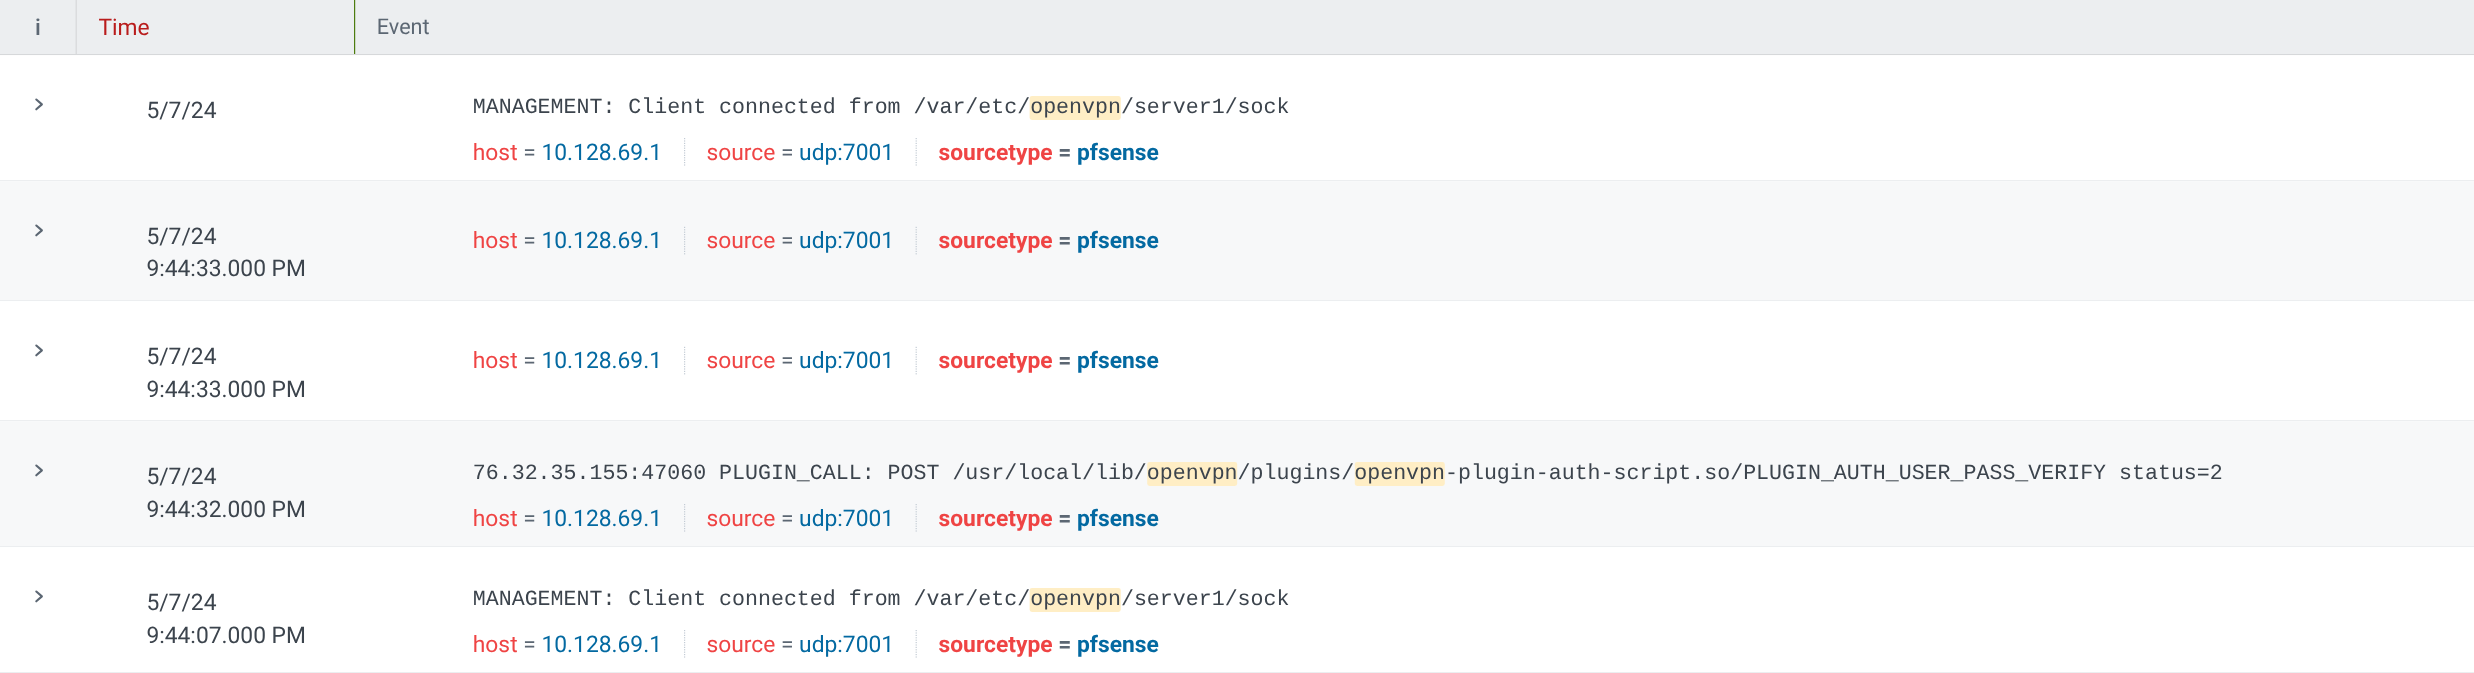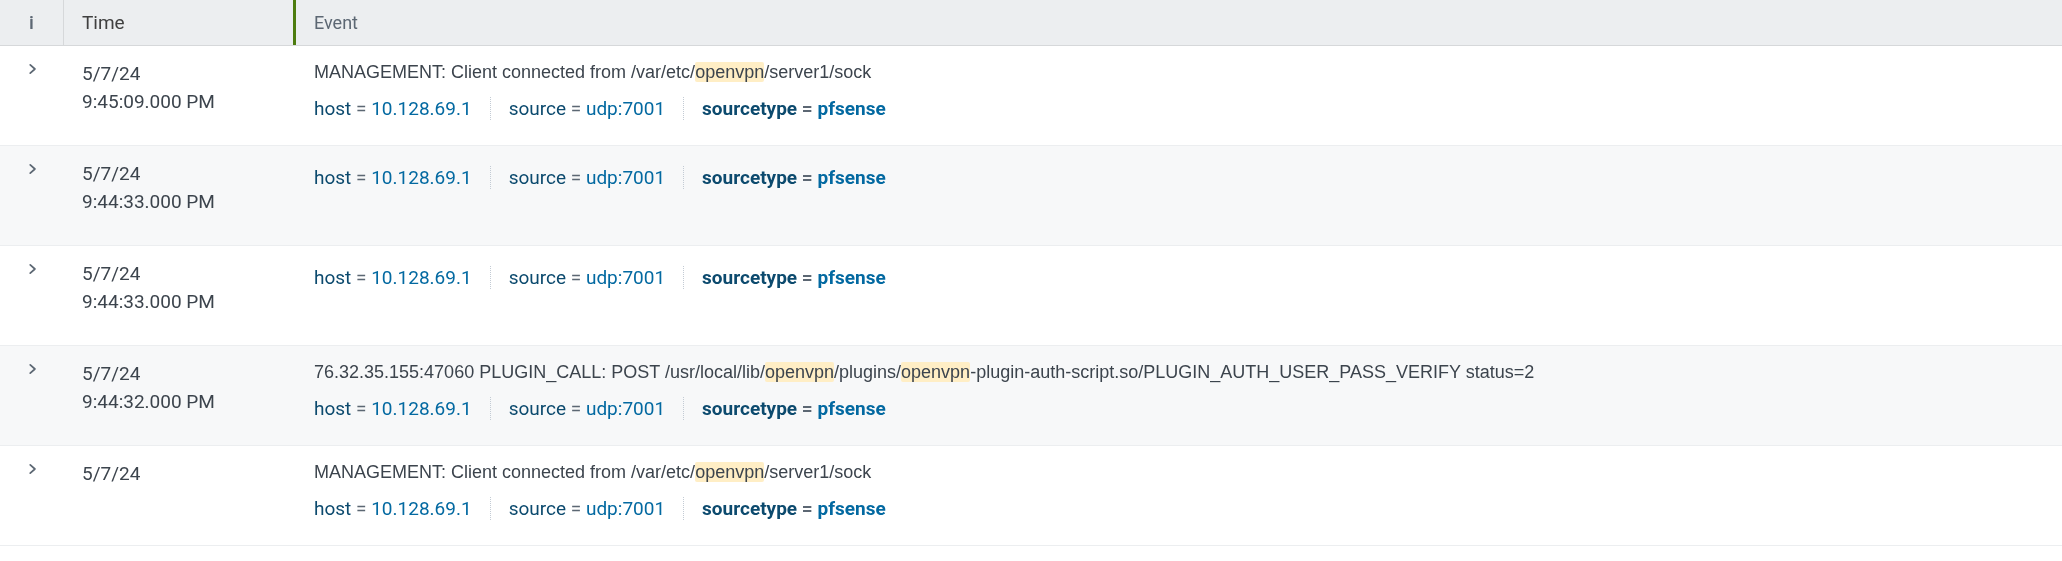--- a/index.html
+++ b/index.html
@@ -27,43 +27,44 @@
       font-weight: 500;
       border-right: 1px solid #d6d8da;
       height: 100%;
       display: flex;
       align-items: center;
       justify-content: center;
     }
     .col-time-header {
       width: 232px;
       flex: 0 0 232px;
-      color: #404040;
-      font-size: 19px;
-      padding-left: 18px;
-      border-right: 3px solid #4d7c0f;
+      color: #b91c1c;
+      font-size: 19px;
+      padding-left: 18px;
+      border-right: 1px solid #4d7c0f;
       height: 100%;
       display: flex;
       align-items: center;
     }
     .col-event-header {
       flex: 1;
       color: #5c6773;
       font-size: 18px;
       padding-left: 18px;
       height: 100%;
       display: flex;
       align-items: center;
     }
     .event-row {
       display: flex;
       border-bottom: 1px solid #eceef0;
       min-height: 100px;
-      padding-top: 10px;
+      padding-top: 28px;
       padding-bottom: 12px;
+      gap: 40px;
     }
     .event-row.odd { background: #fff; }
     .event-row.even { background: #f7f8f9; }
     .expand-cell {
       width: 64px;
       flex: 0 0 64px;
       display: flex;
       justify-content: center;
       padding-top: 6px;
     }
@@ -80,21 +81,21 @@
       color: #3c444d;
       font-size: 19px;
       line-height: 1.45;
     }
     .event-cell {
       flex: 1;
       padding-left: 18px;
       padding-right: 18px;
     }
     .raw-event {
-      font-family: Liberation Sans, sans-serif;
+      font-family: Liberation Mono, monospace;
       font-size: 18px;
       color: #3c444d;
       white-space: pre-wrap;
       word-break: break-all;
       line-height: 1.55;
       padding-top: 3px;
     }
     .highlight {
       background: #ffeec5;
       border-radius: 2px;
@@ -107,21 +108,21 @@
       align-items: center;
     }
     .meta-item {
       color: #5c6773;
       padding-right: 18px;
       border-right: 1px dotted #c3cbd4;
       margin-right: 18px;
       white-space: nowrap;
     }
     .meta-item:last-child { border-right: none; margin-right: 0; padding-right: 0; font-weight: bold; }
-    .meta-key { color: #0c4a6e; text-align: center; }
+    .meta-key { color: #ef4444; text-align: center; }
     .meta-val { color: #0369a1; }
   </style>
 </head>
 <body>
 
 <div class="table">
   <div class="header-row">
     <div class="col-i">i</div>
     <div class="col-time-header">Time</div>
     <div class="col-event-header">Event</div>
@@ -130,21 +131,20 @@
       <div class="event-row odd">
         <div class="expand-cell">
           <span class="expand-icon">
             <svg viewBox="0 0 24 24" fill="none" stroke="currentColor" stroke-width="3" stroke-linecap="round" stroke-linejoin="round">
               <polyline points="9 5 17 12 9 19"></polyline>
             </svg>
           </span>
         </div>
         <div class="time-cell">
           <div>5/7/24</div>
-          <div>9:45:09.000 PM</div>
         </div>
         <div class="event-cell">
           <div class="raw-event">MANAGEMENT: Client connected from /var/etc/<span class="highlight">openvpn</span>/server1/sock</div>
           <div class="meta-row">
             <span class="meta-item"><span class="meta-key">host</span> = <span class="meta-val">10.128.69.1</span></span>
             <span class="meta-item"><span class="meta-key">source</span> = <span class="meta-val">udp:7001</span></span>
             <span class="meta-item"><span class="meta-key">sourcetype</span> = <span class="meta-val">pfsense</span></span>
           </div>
         </div>
       </div>
@@ -212,20 +212,21 @@
       <div class="event-row odd">
         <div class="expand-cell">
           <span class="expand-icon">
             <svg viewBox="0 0 24 24" fill="none" stroke="currentColor" stroke-width="3" stroke-linecap="round" stroke-linejoin="round">
               <polyline points="9 5 17 12 9 19"></polyline>
             </svg>
           </span>
         </div>
         <div class="time-cell">
           <div>5/7/24</div>
+          <div>9:44:07.000 PM</div>
         </div>
         <div class="event-cell">
           <div class="raw-event">MANAGEMENT: Client connected from /var/etc/<span class="highlight">openvpn</span>/server1/sock</div>
           <div class="meta-row">
             <span class="meta-item"><span class="meta-key">host</span> = <span class="meta-val">10.128.69.1</span></span>
             <span class="meta-item"><span class="meta-key">source</span> = <span class="meta-val">udp:7001</span></span>
             <span class="meta-item"><span class="meta-key">sourcetype</span> = <span class="meta-val">pfsense</span></span>
           </div>
         </div>
       </div>

